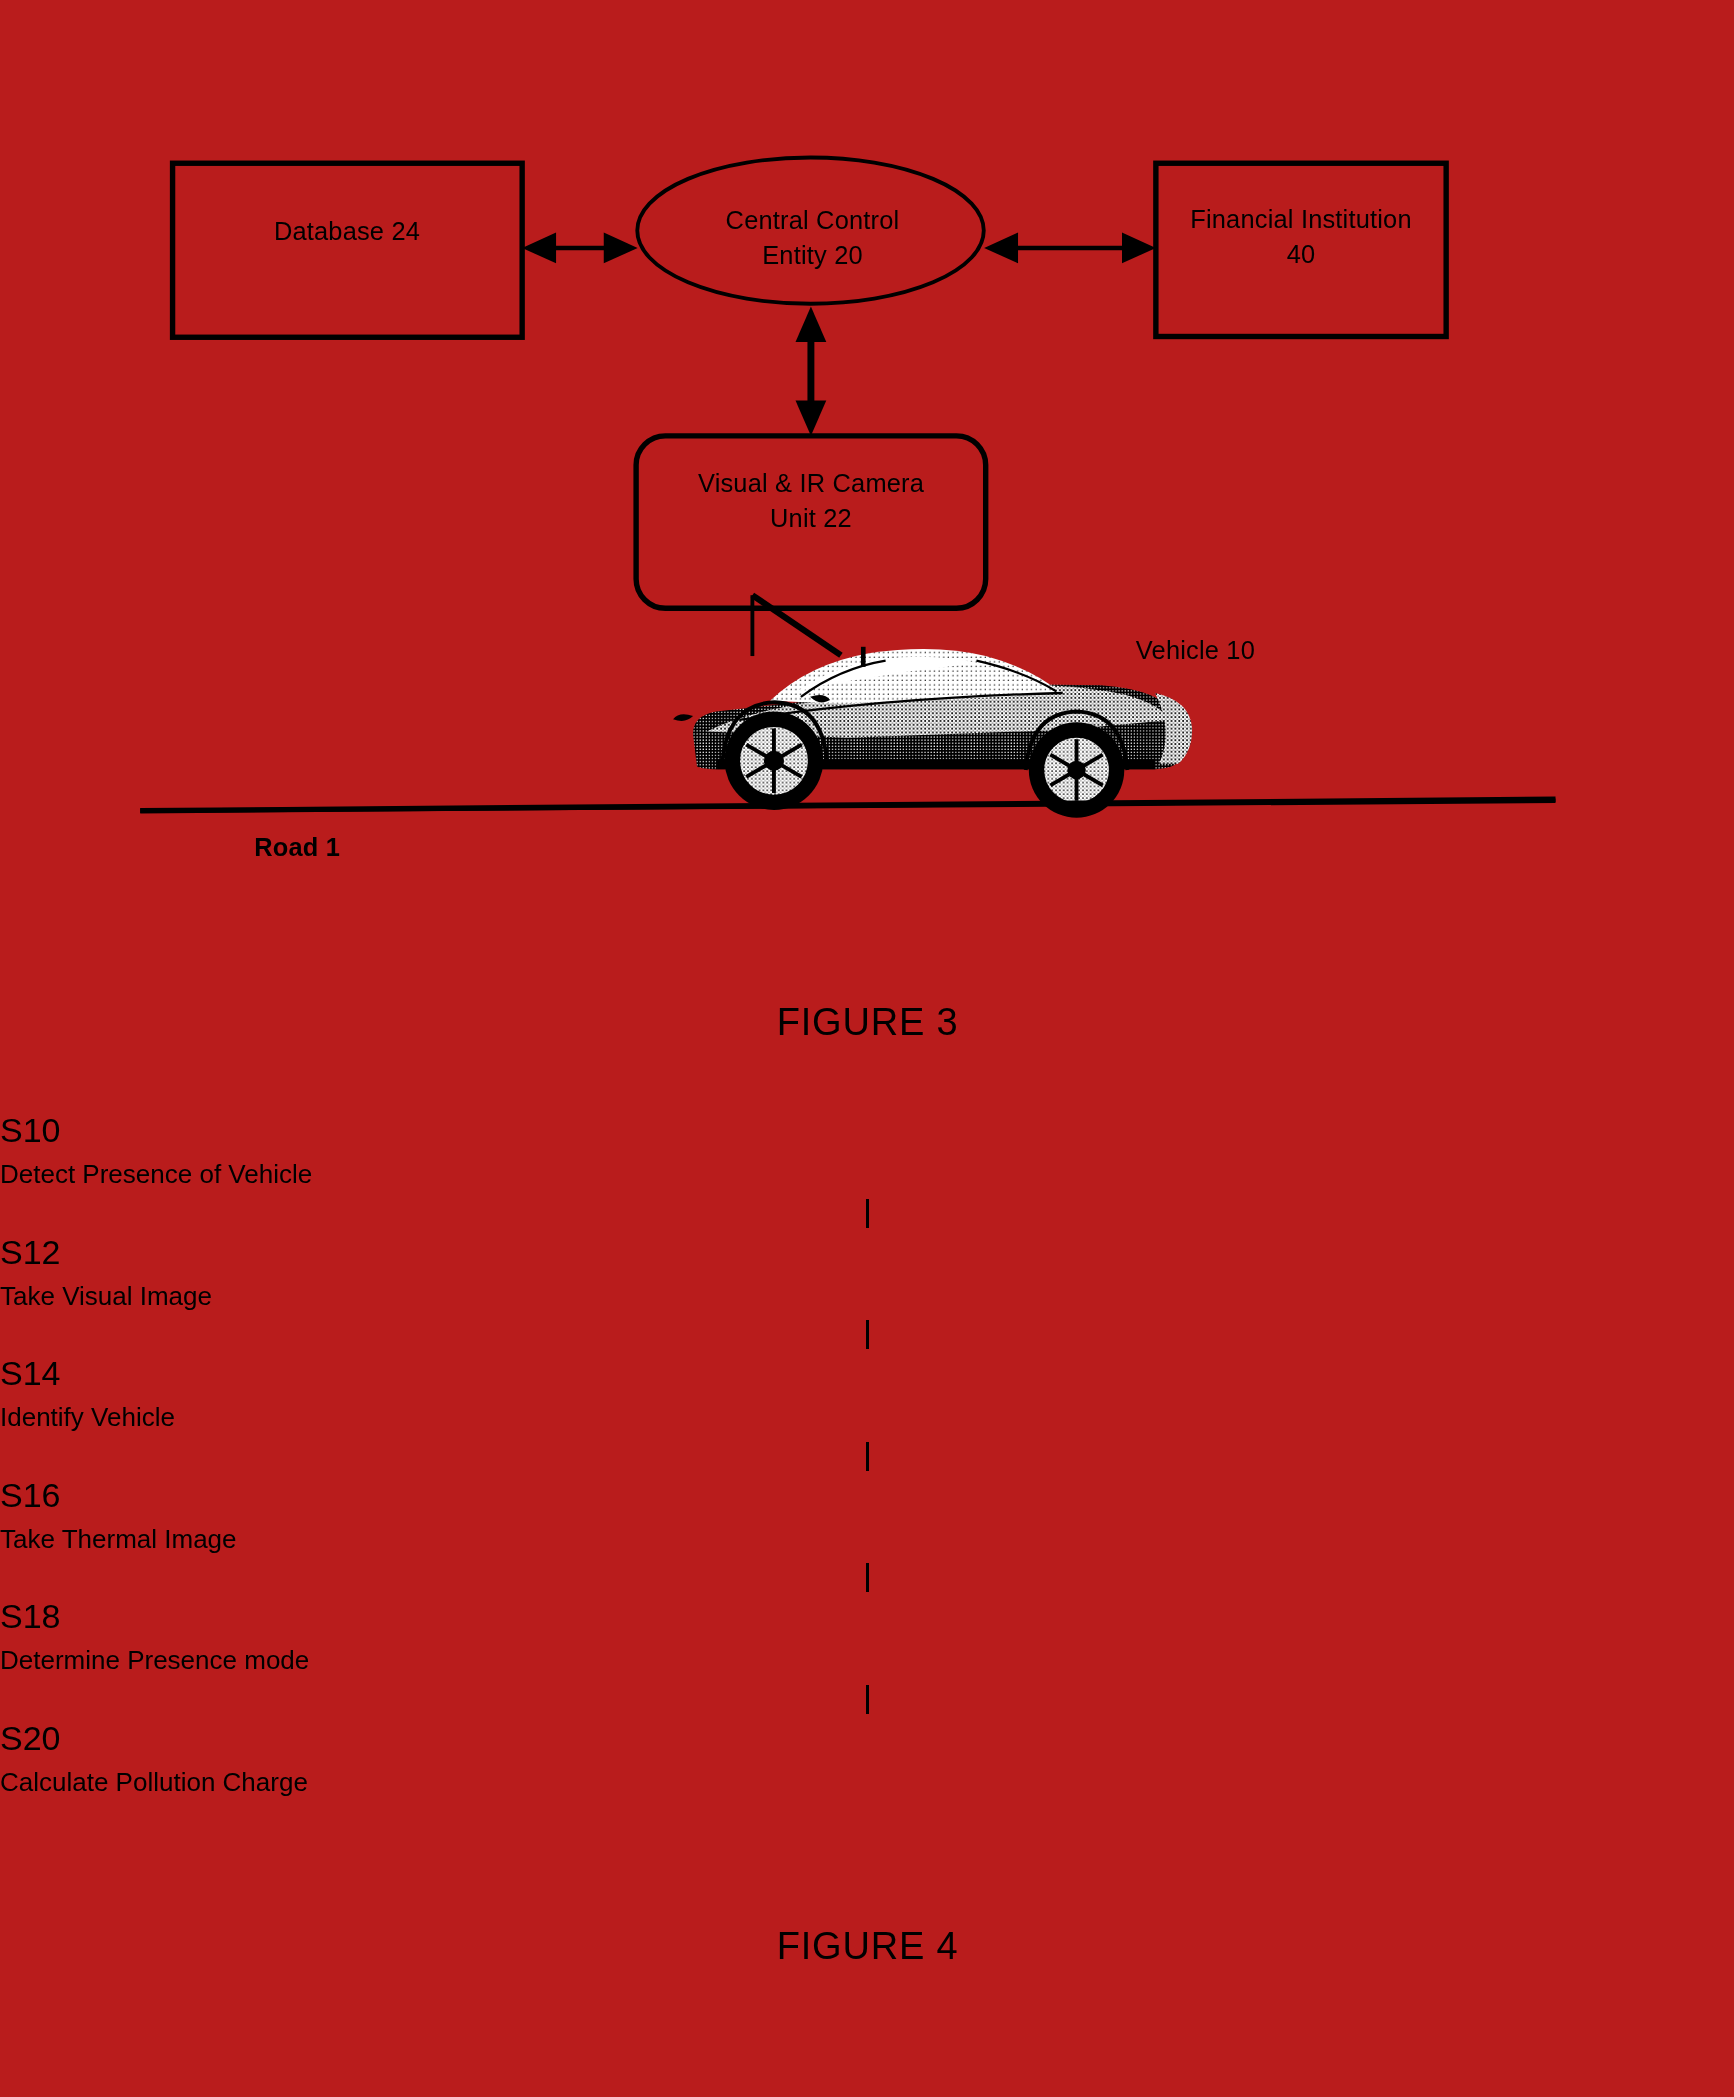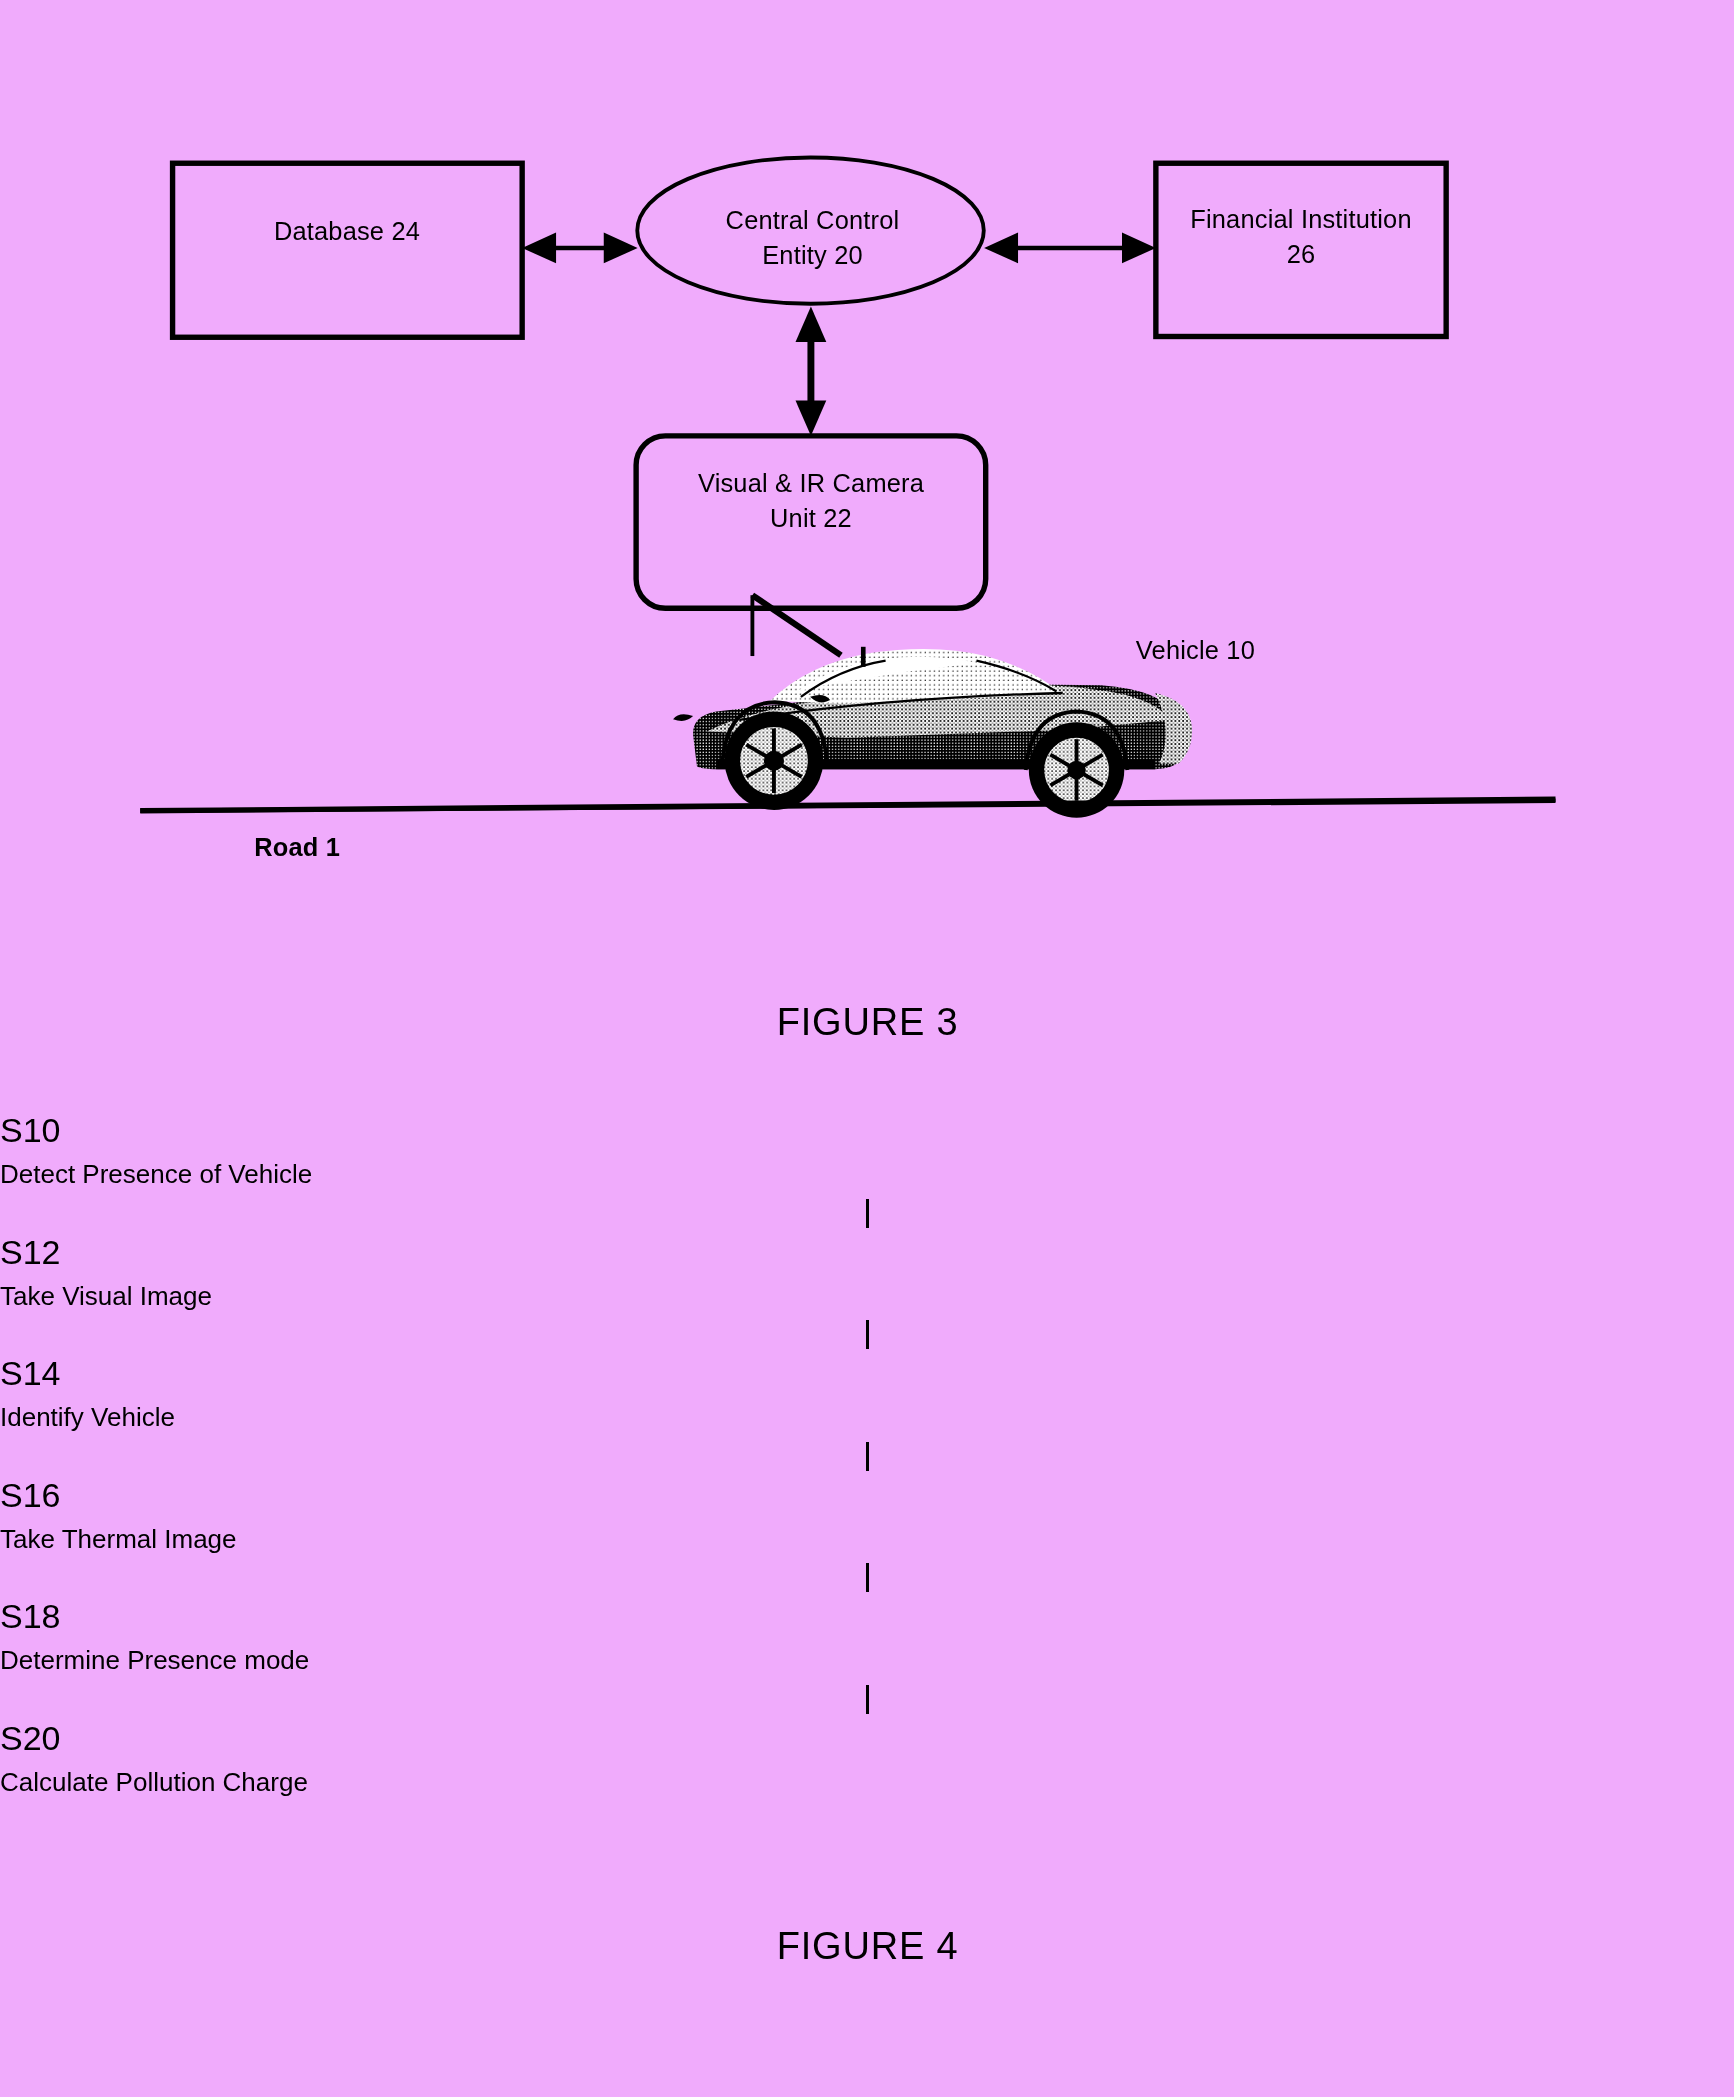--- a/index.html
+++ b/index.html
@@ -16,21 +16,21 @@
     color: #000000;
     overflow: hidden;
   }
 
   #sheet {
     position: absolute;
     left: 0;
     top: 0;
     width: 1735px;
     height: 2097px;
-    background: #f0abfc;
+    background: #b91c1c;
   }
 
   
   #figure3 {
     position: absolute;
     left: 0;
     top: 0;
     width: 1735px;
     height: 1078px;
   }
@@ -291,21 +291,21 @@
       <line x1="182" y1="1053" x2="2020" y2="1040" stroke="#000000" stroke-width="6"></line>
       <line x1="182" y1="1053" x2="2020" y2="1038" stroke="#000000" stroke-width="7"></line>
     </svg>
 
     <div class="node-label" id="label-database">Database 24</div>
 
     <div class="node-label" id="label-central">Central Control
 Entity 20</div>
 
     <div class="node-label" id="label-financial">Financial Institution
-26</div>
+40</div>
 
     <div class="node-label" id="label-camera">Visual &amp; IR Camera
 Unit 22</div>
 
     <div class="node-label" id="label-vehicle">Vehicle 10</div>
 
     <div class="node-label" id="label-road">Road 1</div>
   </div>
 
   <div class="figure-caption" id="caption-fig3">FIGURE 3</div>

